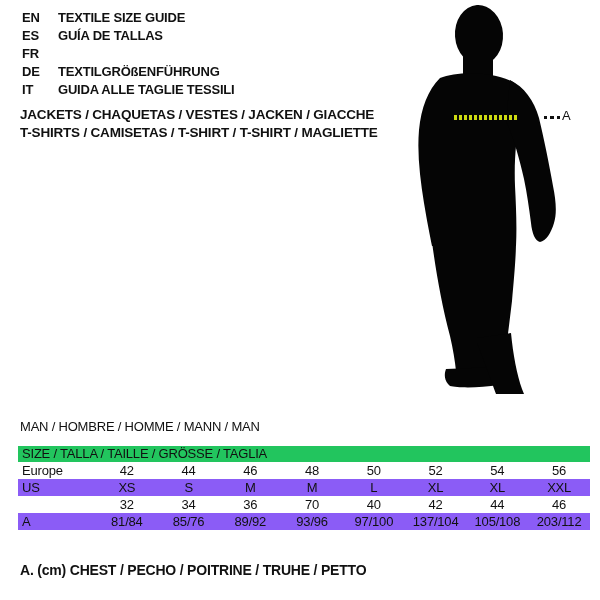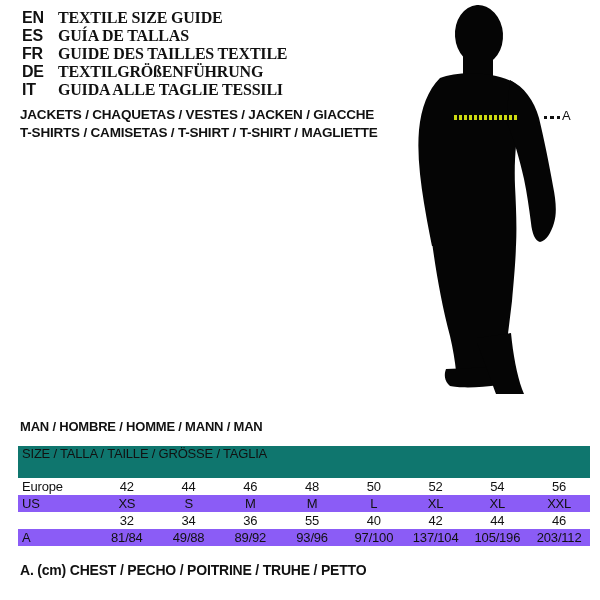--- a/index.html
+++ b/index.html
@@ -1,42 +1,42 @@
 <!DOCTYPE html>
 <html><head>
 <meta charset="utf-8">
 <style>
   * { margin:0; padding:0; box-sizing:border-box; }
   body { background:#fff; font-family:"Liberation Sans", sans-serif; color:#111; }
   .canvas { position:relative; width:600px; height:600px; background:#ffffff; overflow:hidden; letter-spacing:-0.2px; }
 
   
   .lang-block { position:absolute; left:22px; top:9px; }
-  .lang-row { display:flex; height:18px; line-height:18px; font-size:16px; font-weight:700; }
+  .lang-row { display:flex; height:18px; line-height:18px; font-size:13px; font-weight:700; }
   .lang-code { width:36px; }
-  .lang-label { white-space:nowrap;font-family:Liberation Serif, serif; }
+  .lang-label { white-space:nowrap; }
 
   
   .products { position:absolute; left:20px; top:106px; font-size:13.5px; font-weight:700; line-height:18px; white-space:nowrap; }
 
   
   .figure-area { position:absolute; left:0; top:0; width:600px; height:400px; }
   .silhouette { position:absolute; left:400px; top:0; width:180px; height:400px; }
   .chest-dash-body { position:absolute; left:454px; top:115px; width:64px; height:5px;
     background:repeating-linear-gradient(90deg,#ccd911 0 3px, transparent 3px 5px); }
   .chest-dash-out { position:absolute; left:544px; top:116px; width:18px; height:3px;
     background:repeating-linear-gradient(90deg,#111 0 3.5px, transparent 3.5px 6.5px); }
   .measure-label { position:absolute; left:562px; top:108px; font-size:13px; line-height:16px; }
 
   
-  .man-title { position:absolute; left:20px; top:419px; font-size:13px; font-weight:700; white-space:nowrap; }
+  .man-title { position:absolute; left:20px; top:419px; font-size:13px; font-weight:400; white-space:nowrap; }
 
   
   .size-table { position:absolute; left:18px; top:446px; width:572px; font-size:13px; }
-  .st-header { background:#0f766e; height:32px; line-height:16px; padding-left:4px; white-space:nowrap; }
+  .st-header { background:#22c55e; height:16px; line-height:16px; padding-left:4px; white-space:nowrap; }
   .st-row { display:flex; height:17px; line-height:17px; align-items:flex-end; }
   .st-row.stripe { background:#8b5cf6; }
   .st-label { width:78px; padding-left:4px; }
   .st-cell { flex:1 1 0; text-align:center; }
 
   
   .footnote { position:absolute; left:20px; top:562px; font-size:14px; font-weight:700; white-space:nowrap; }
 </style>
 </head>
 <body>
@@ -47,21 +47,20 @@
     <div class="lang-row">
       <span class="lang-code">EN</span>
       <span class="lang-label">TEXTILE SIZE GUIDE</span>
     </div>
     <div class="lang-row">
       <span class="lang-code">ES</span>
       <span class="lang-label">GUÍA DE TALLAS</span>
     </div>
     <div class="lang-row">
       <span class="lang-code">FR</span>
-      <span class="lang-label">GUIDE DES TAILLES TEXTILE</span>
     </div>
     <div class="lang-row">
       <span class="lang-code">DE</span>
       <span class="lang-label">TEXTILGRÖßENFÜHRUNG</span>
     </div>
     <div class="lang-row">
       <span class="lang-code">IT</span>
       <span class="lang-label">GUIDA ALLE TAGLIE TESSILI</span>
     </div>
   </div>
@@ -115,35 +114,35 @@
       <span class="st-cell">XL</span>
       <span class="st-cell">XL</span>
       <span class="st-cell">XXL</span>
     </div>
 
     <div class="st-row">
       <span class="st-label"></span>
       <span class="st-cell">32</span>
       <span class="st-cell">34</span>
       <span class="st-cell">36</span>
-      <span class="st-cell">55</span>
+      <span class="st-cell">70</span>
       <span class="st-cell">40</span>
       <span class="st-cell">42</span>
       <span class="st-cell">44</span>
       <span class="st-cell">46</span>
     </div>
 
     <div class="st-row stripe">
       <span class="st-label">A</span>
       <span class="st-cell">81/84</span>
-      <span class="st-cell">49/88</span>
+      <span class="st-cell">85/76</span>
       <span class="st-cell">89/92</span>
       <span class="st-cell">93/96</span>
       <span class="st-cell">97/100</span>
       <span class="st-cell">137/104</span>
-      <span class="st-cell">105/196</span>
+      <span class="st-cell">105/108</span>
       <span class="st-cell">203/112</span>
     </div>
   </div>
 
   <div class="footnote">A. (cm) CHEST / PECHO / POITRINE / TRUHE / PETTO</div>
 
 </div>
 
 </body></html>

